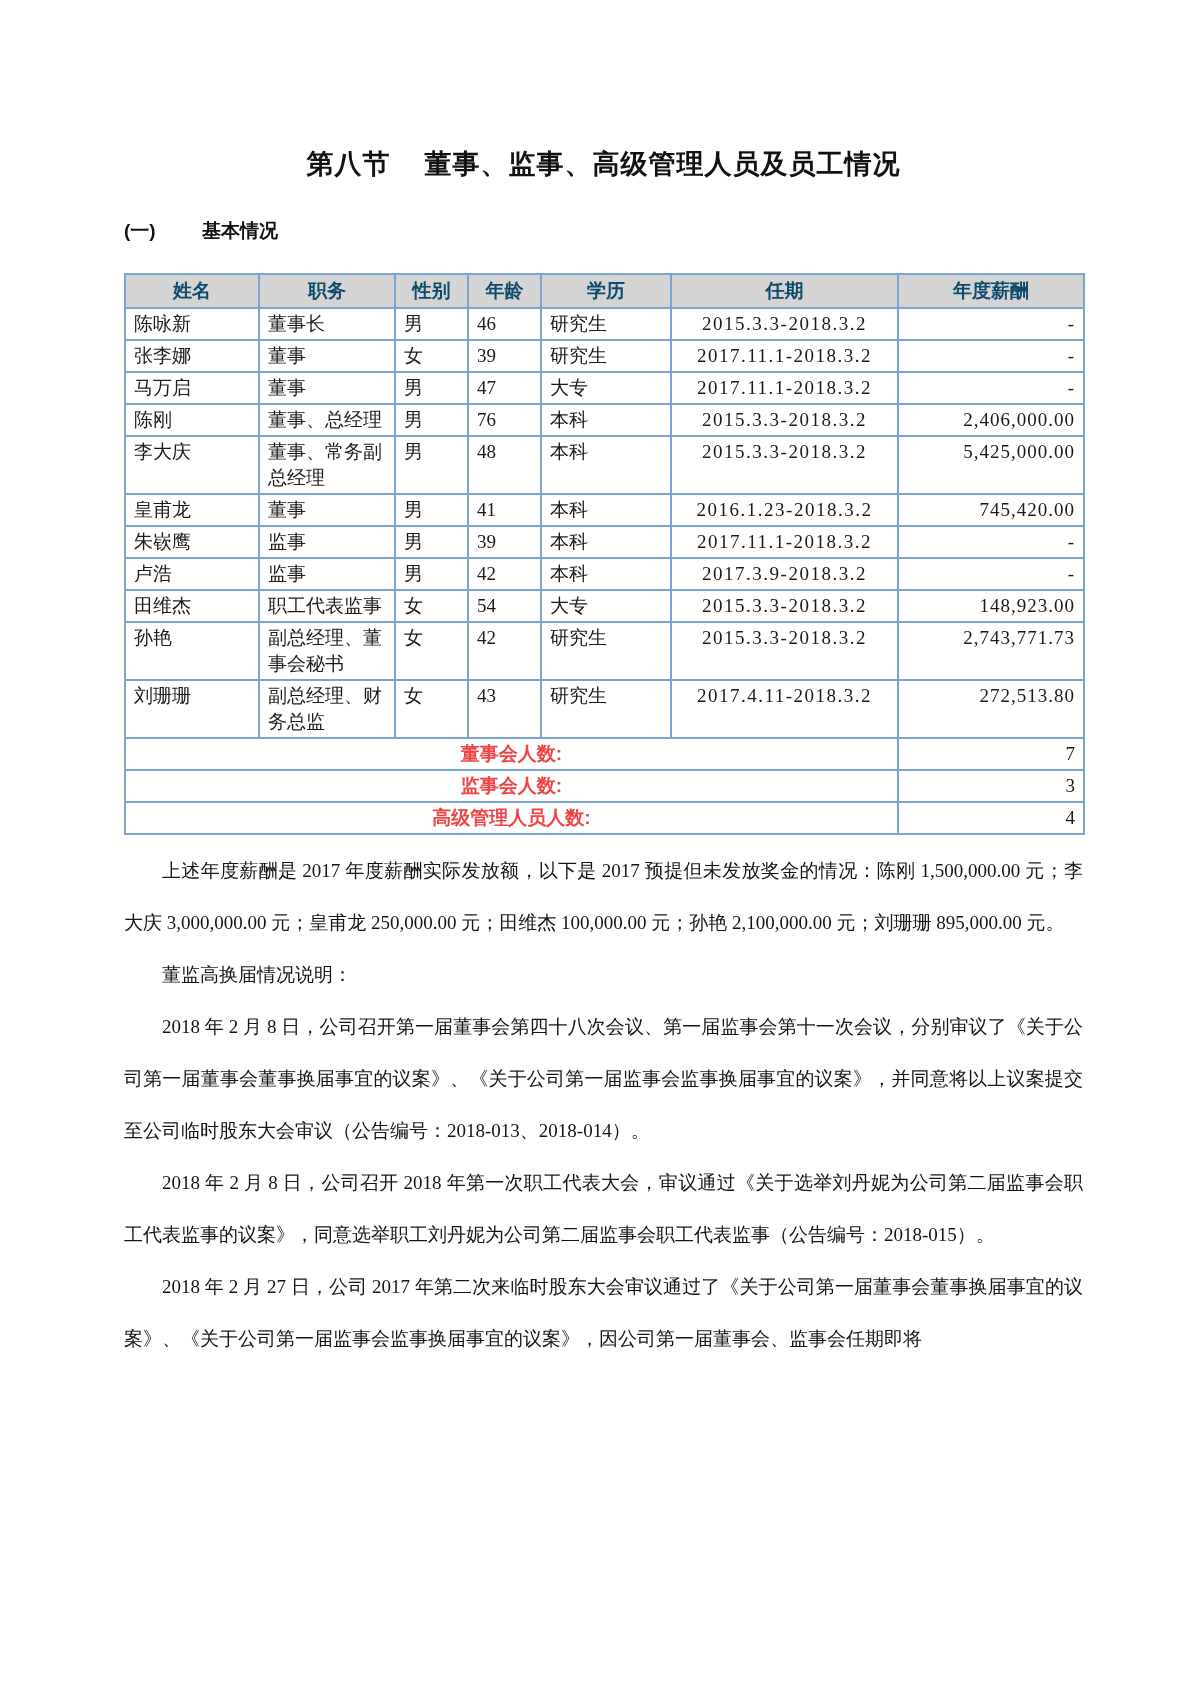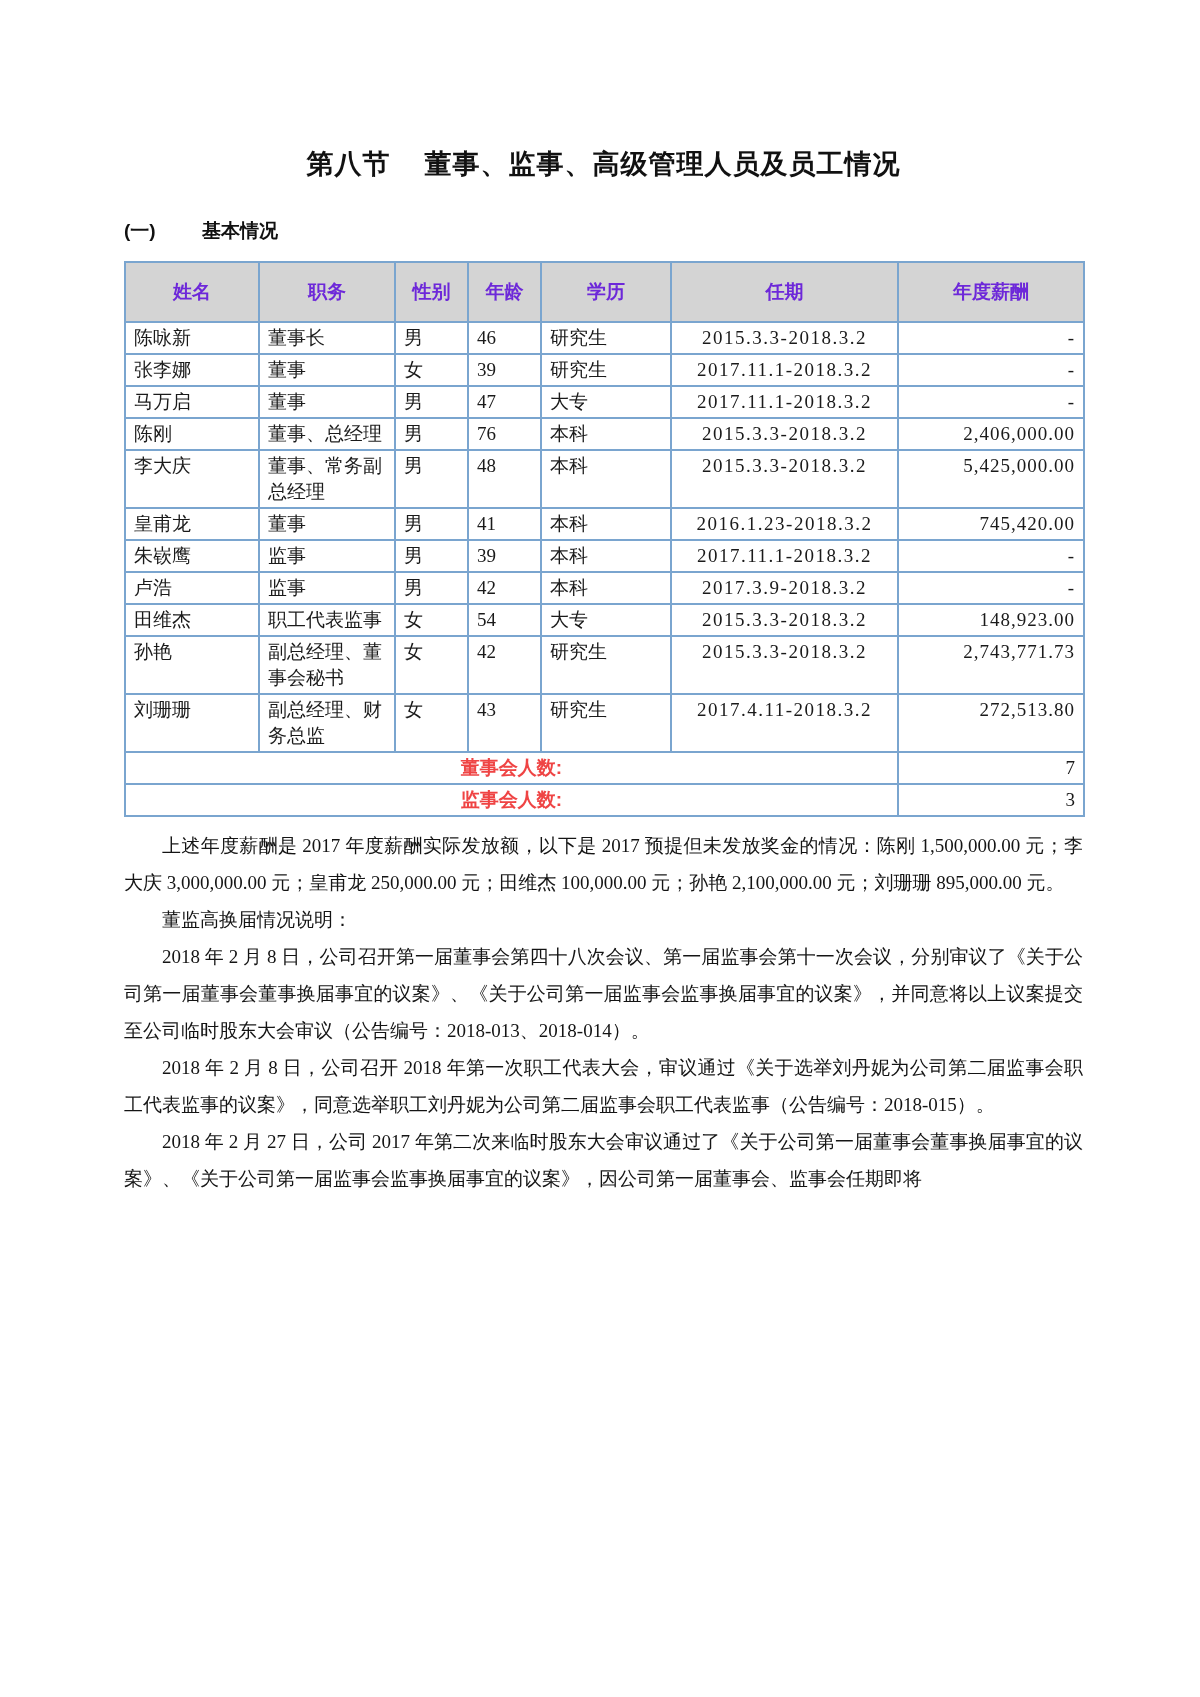--- a/index.html
+++ b/index.html
@@ -24,21 +24,21 @@
     letter-spacing: 1px;
   }
   .chapter-title .num { margin-right: 34px; }
   .section-title {
     margin: 0 0 30px 0;
     font-family: "Liberation Sans", "DejaVu Sans", sans-serif;
     font-size: 21px; font-weight: bold; color: #111;
   }
   .section-title .num { display: inline-block; width: 83px; }
   .subsection-title {
-    margin: 0 0 17px 0;
+    margin: 0 0 29px 0;
     font-family: "Liberation Sans", "DejaVu Sans", sans-serif;
     font-size: 19px; font-weight: bold; color: #111;
   }
   .subsection-title .num { display: inline-block; width: 78px; }
   
   table.mgmt {
     table-layout: fixed;
     width: 959px;
     border-collapse: collapse;
     font-size: 19px;
@@ -55,42 +55,42 @@
     border: 2px solid #7aa5cf;
     line-height: 26px;
     padding: 2px 8px;
     vertical-align: top;
     overflow: hidden;
   }
   table.mgmt th {
     background: #d4d4d4;
     font-weight: bold;
     text-align: center;
-    padding: 16px 4px;
-    color: #6d28d9;
+    padding: 3px 4px;
+    color: #0c4a6e;
   }
   td.c0, td.c1, td.c4 { text-align: left; padding-left: 12px; }
   td.c2 { text-align: left; padding-left: 11px; }
   td.c3 { }
   td.c5 { text-align: center; letter-spacing: 1.5px; }
   td.c6 { text-align: right; padding-right: 14px; letter-spacing: 1px; }
   td.sum-label {
     text-align: center;
     padding-left: 190px;  
     font-family: "Liberation Sans", "DejaVu Sans", sans-serif;
     font-weight: bold;
     color: #ef4444;
   }
   td.sum-value { text-align: right; padding-right: 14px; }
   
   .paragraphs { width: 959px; margin-top: 10px; }
   .paragraphs p {
     margin: 0;
     font-size: 19px;
-    line-height: 37px;
+    line-height: 52px;
     text-align: justify;
     text-indent: 2em;
     color: #141414;
   }
 </style>
 </head>
 <body>
 
 <div class="page">
 
@@ -221,20 +221,24 @@
           <td class="c6">272,513.80</td>
         </tr>
         <tr>
           <td colspan="6" class="sum-label">董事会人数:</td>
           <td class="sum-value">7</td>
         </tr>
         <tr>
           <td colspan="6" class="sum-label">监事会人数:</td>
           <td class="sum-value">3</td>
         </tr>
+        <tr>
+          <td colspan="6" class="sum-label">高级管理人员人数:</td>
+          <td class="sum-value">4</td>
+        </tr>
       </tbody>
   </table>
 
   <div class="paragraphs">
       <p>上述年度薪酬是 2017 年度薪酬实际发放额，以下是 2017 预提但未发放奖金的情况：陈刚 1,500,000.00 元；李大庆 3,000,000.00 元；皇甫龙 250,000.00 元；田维杰 100,000.00 元；孙艳 2,100,000.00 元；刘珊珊 895,000.00 元。</p>
       <p>董监高换届情况说明：</p>
       <p>2018 年 2 月 8 日，公司召开第一届董事会第四十八次会议、第一届监事会第十一次会议，分别审议了《关于公司第一届董事会董事换届事宜的议案》、《关于公司第一届监事会监事换届事宜的议案》，并同意将以上议案提交至公司临时股东大会审议（公告编号：2018-013、2018-014）。</p>
       <p>2018 年 2 月 8 日，公司召开 2018 年第一次职工代表大会，审议通过《关于选举刘丹妮为公司第二届监事会职工代表监事的议案》，同意选举职工刘丹妮为公司第二届监事会职工代表监事（公告编号：2018-015）。</p>
       <p>2018 年 2 月 27 日，公司 2017 年第二次来临时股东大会审议通过了《关于公司第一届董事会董事换届事宜的议案》、《关于公司第一届监事会监事换届事宜的议案》，因公司第一届董事会、监事会任期即将</p>
     </div>

